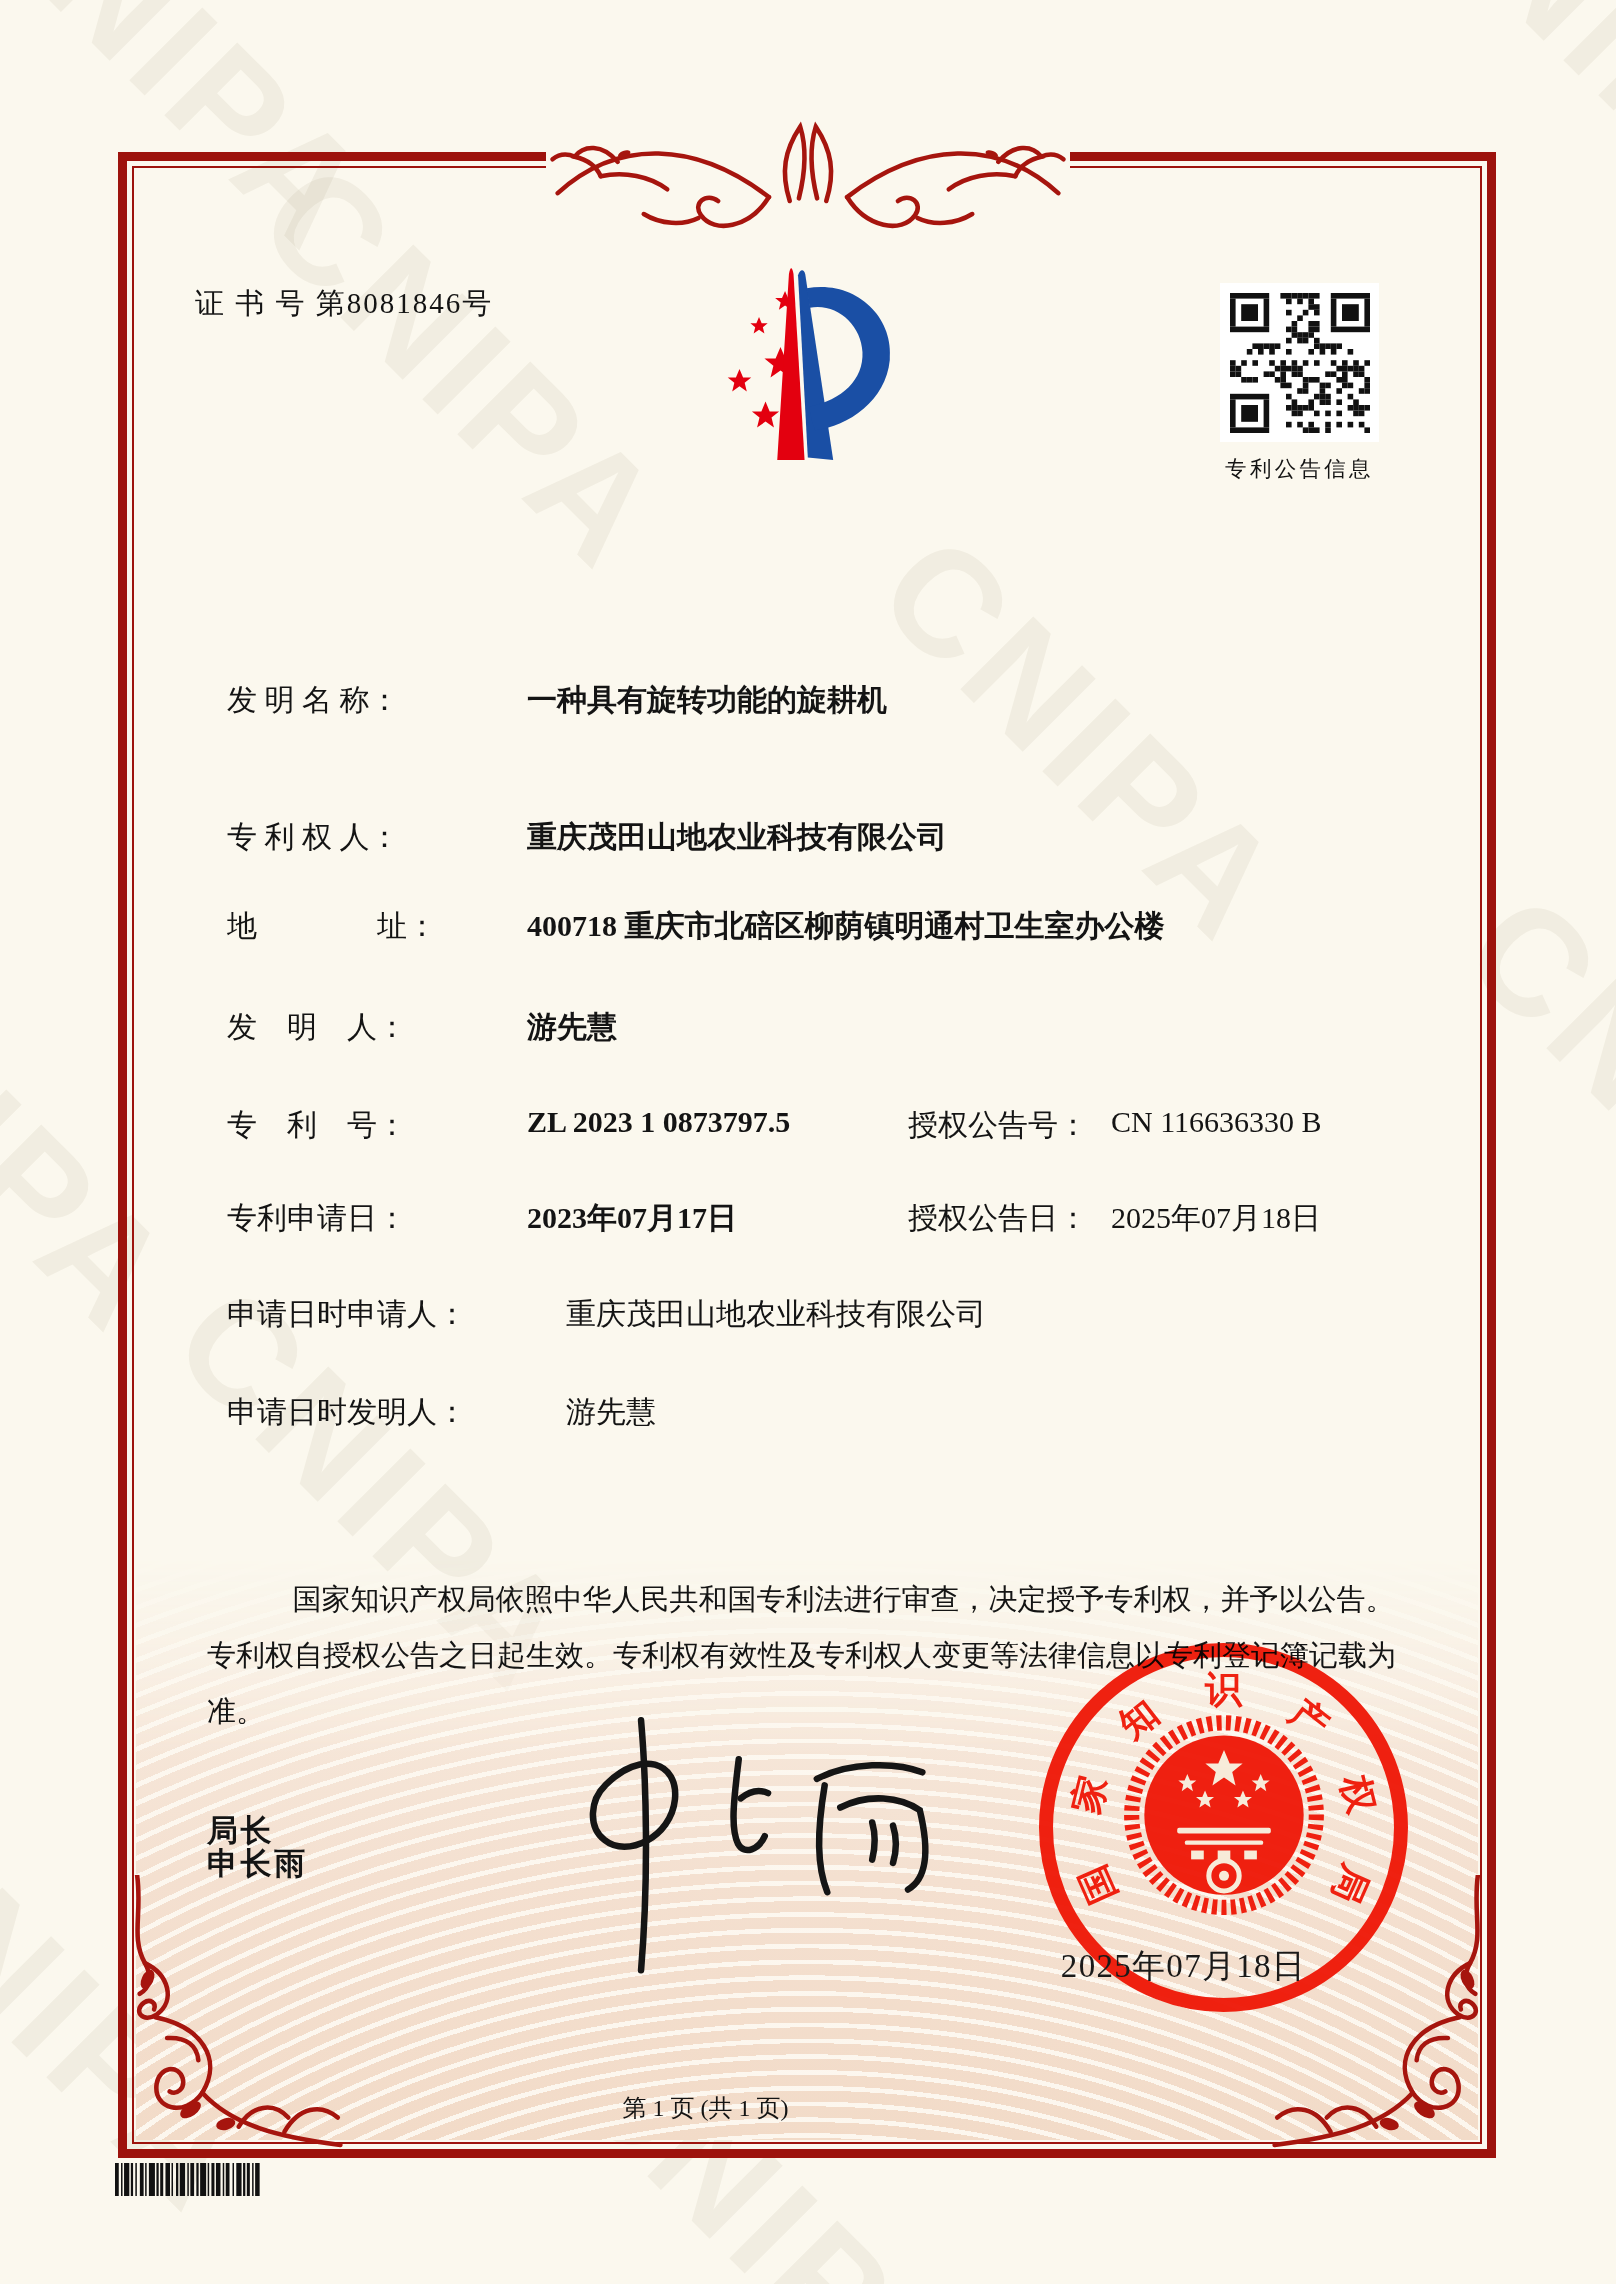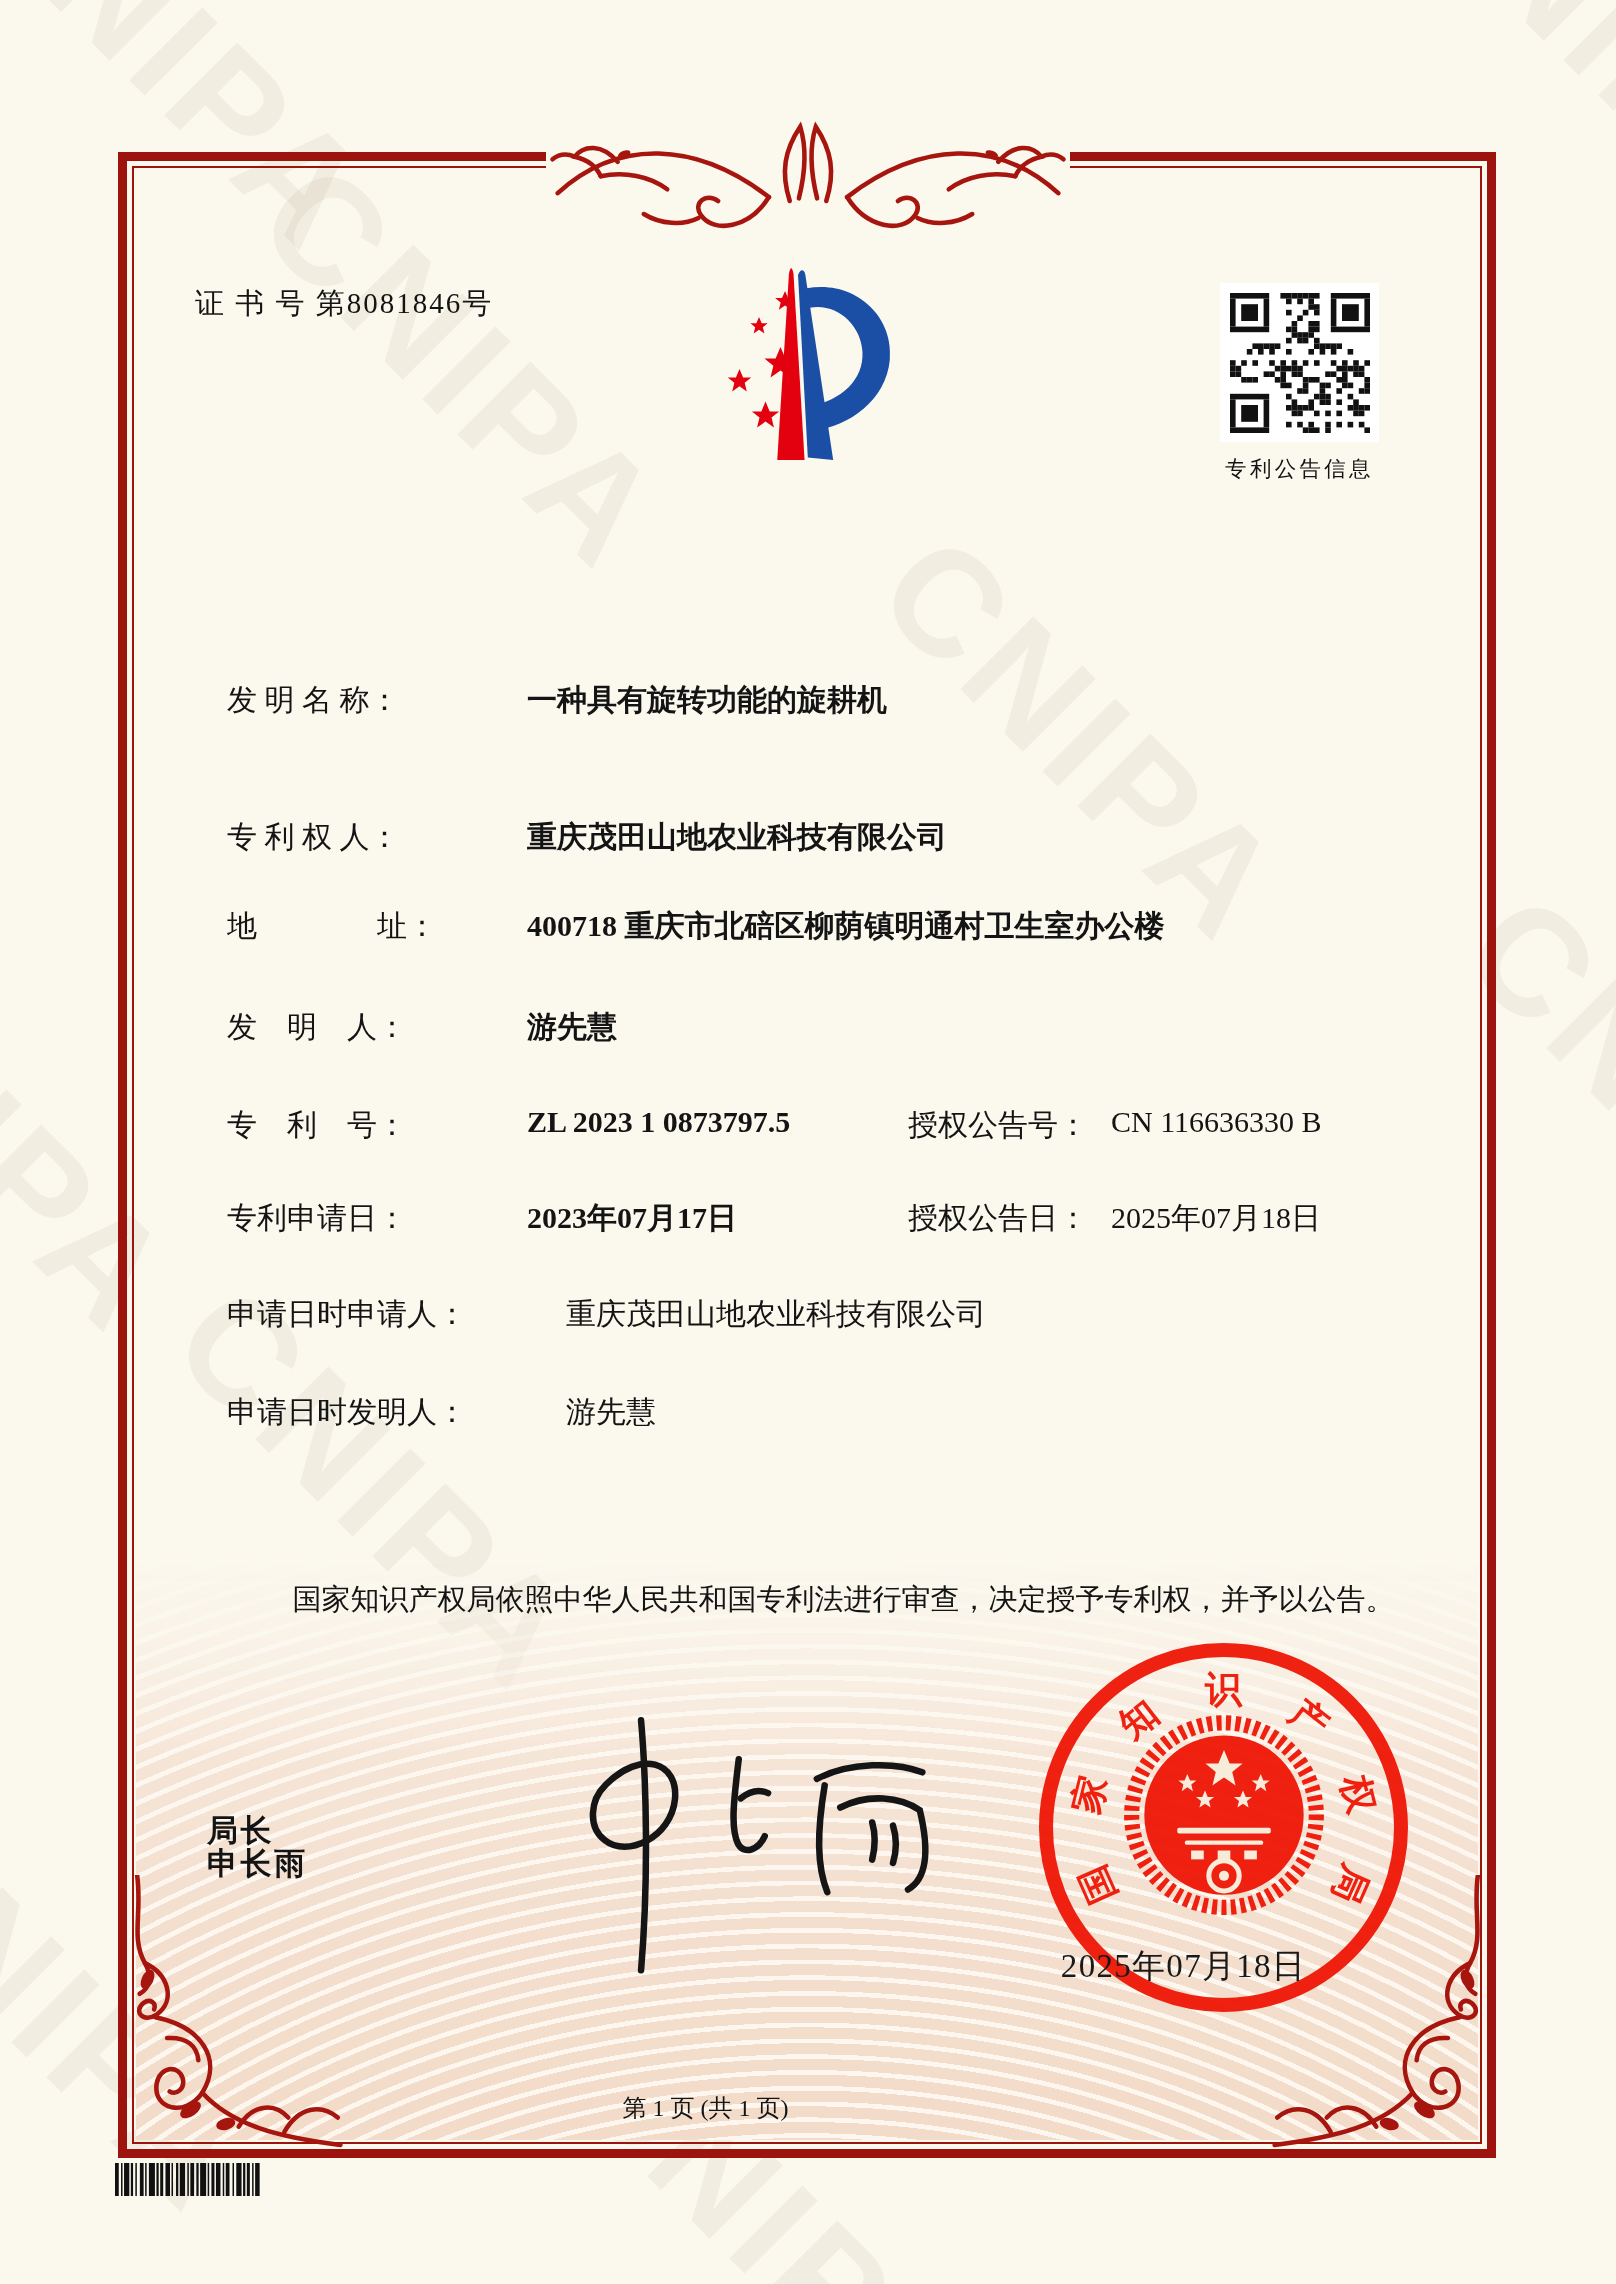--- a/index.html
+++ b/index.html
@@ -372,20 +372,21 @@
       <span class="label">申请日时申请人：</span>
       <span class="value v520">重庆茂田山地农业科技有限公司</span>
     </div>
     <div class="row r8">
       <span class="label">申请日时发明人：</span>
       <span class="value v520">游先慧</span>
     </div>
 
     <div class="legal">
       <div class="l1">国家知识产权局依照中华人民共和国专利法进行审查，决定授予专利权，并予以公告。</div>
+      <div class="l2">专利权自授权公告之日起生效。专利权有效性及专利权人变更等法律信息以专利登记簿记载为准。</div>
     </div>
 
     <div class="director-label">局长</div>
     <div class="director-name">申长雨</div>
 
     <svg class="signature" viewBox="0 0 650 450">
       <g fill="none" stroke="#151515" stroke-width="10" stroke-linecap="round">
         <path d="M95,128 C150,72 208,92 202,150 C196,208 128,240 94,212 C68,192 72,150 95,128"></path>
         <path d="M150,28 C158,120 162,270 150,412"></path>
         <path d="M300,88 C294,140 286,192 299,218 C309,236 331,226 340,206"></path>

